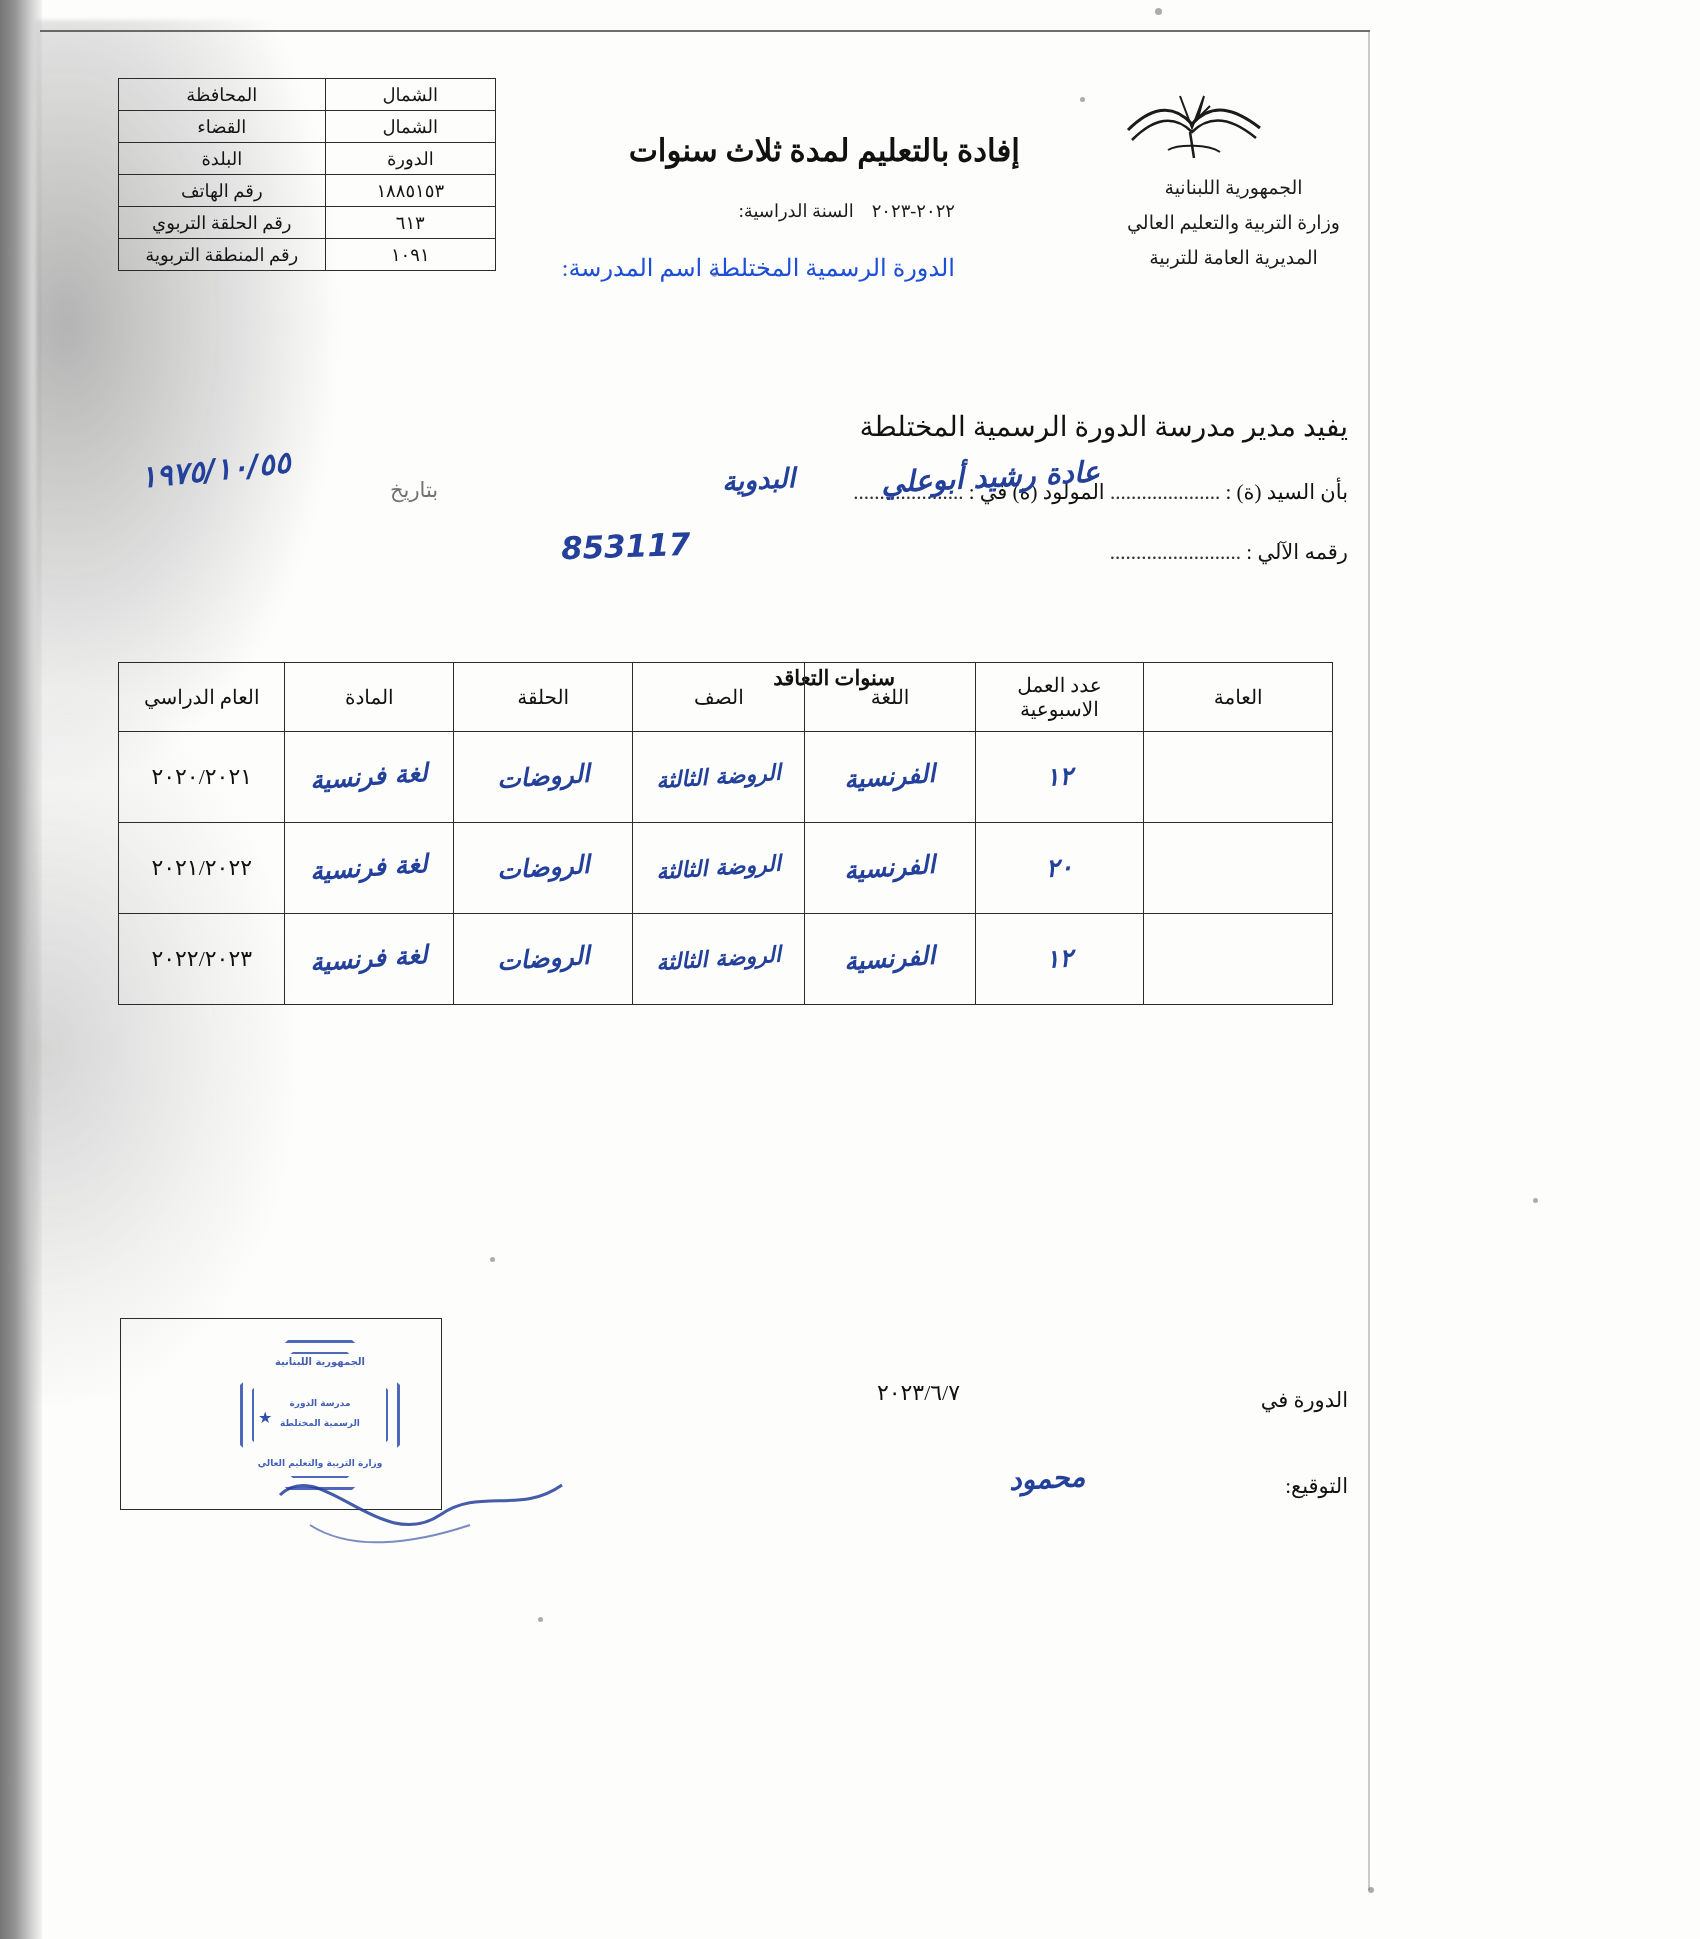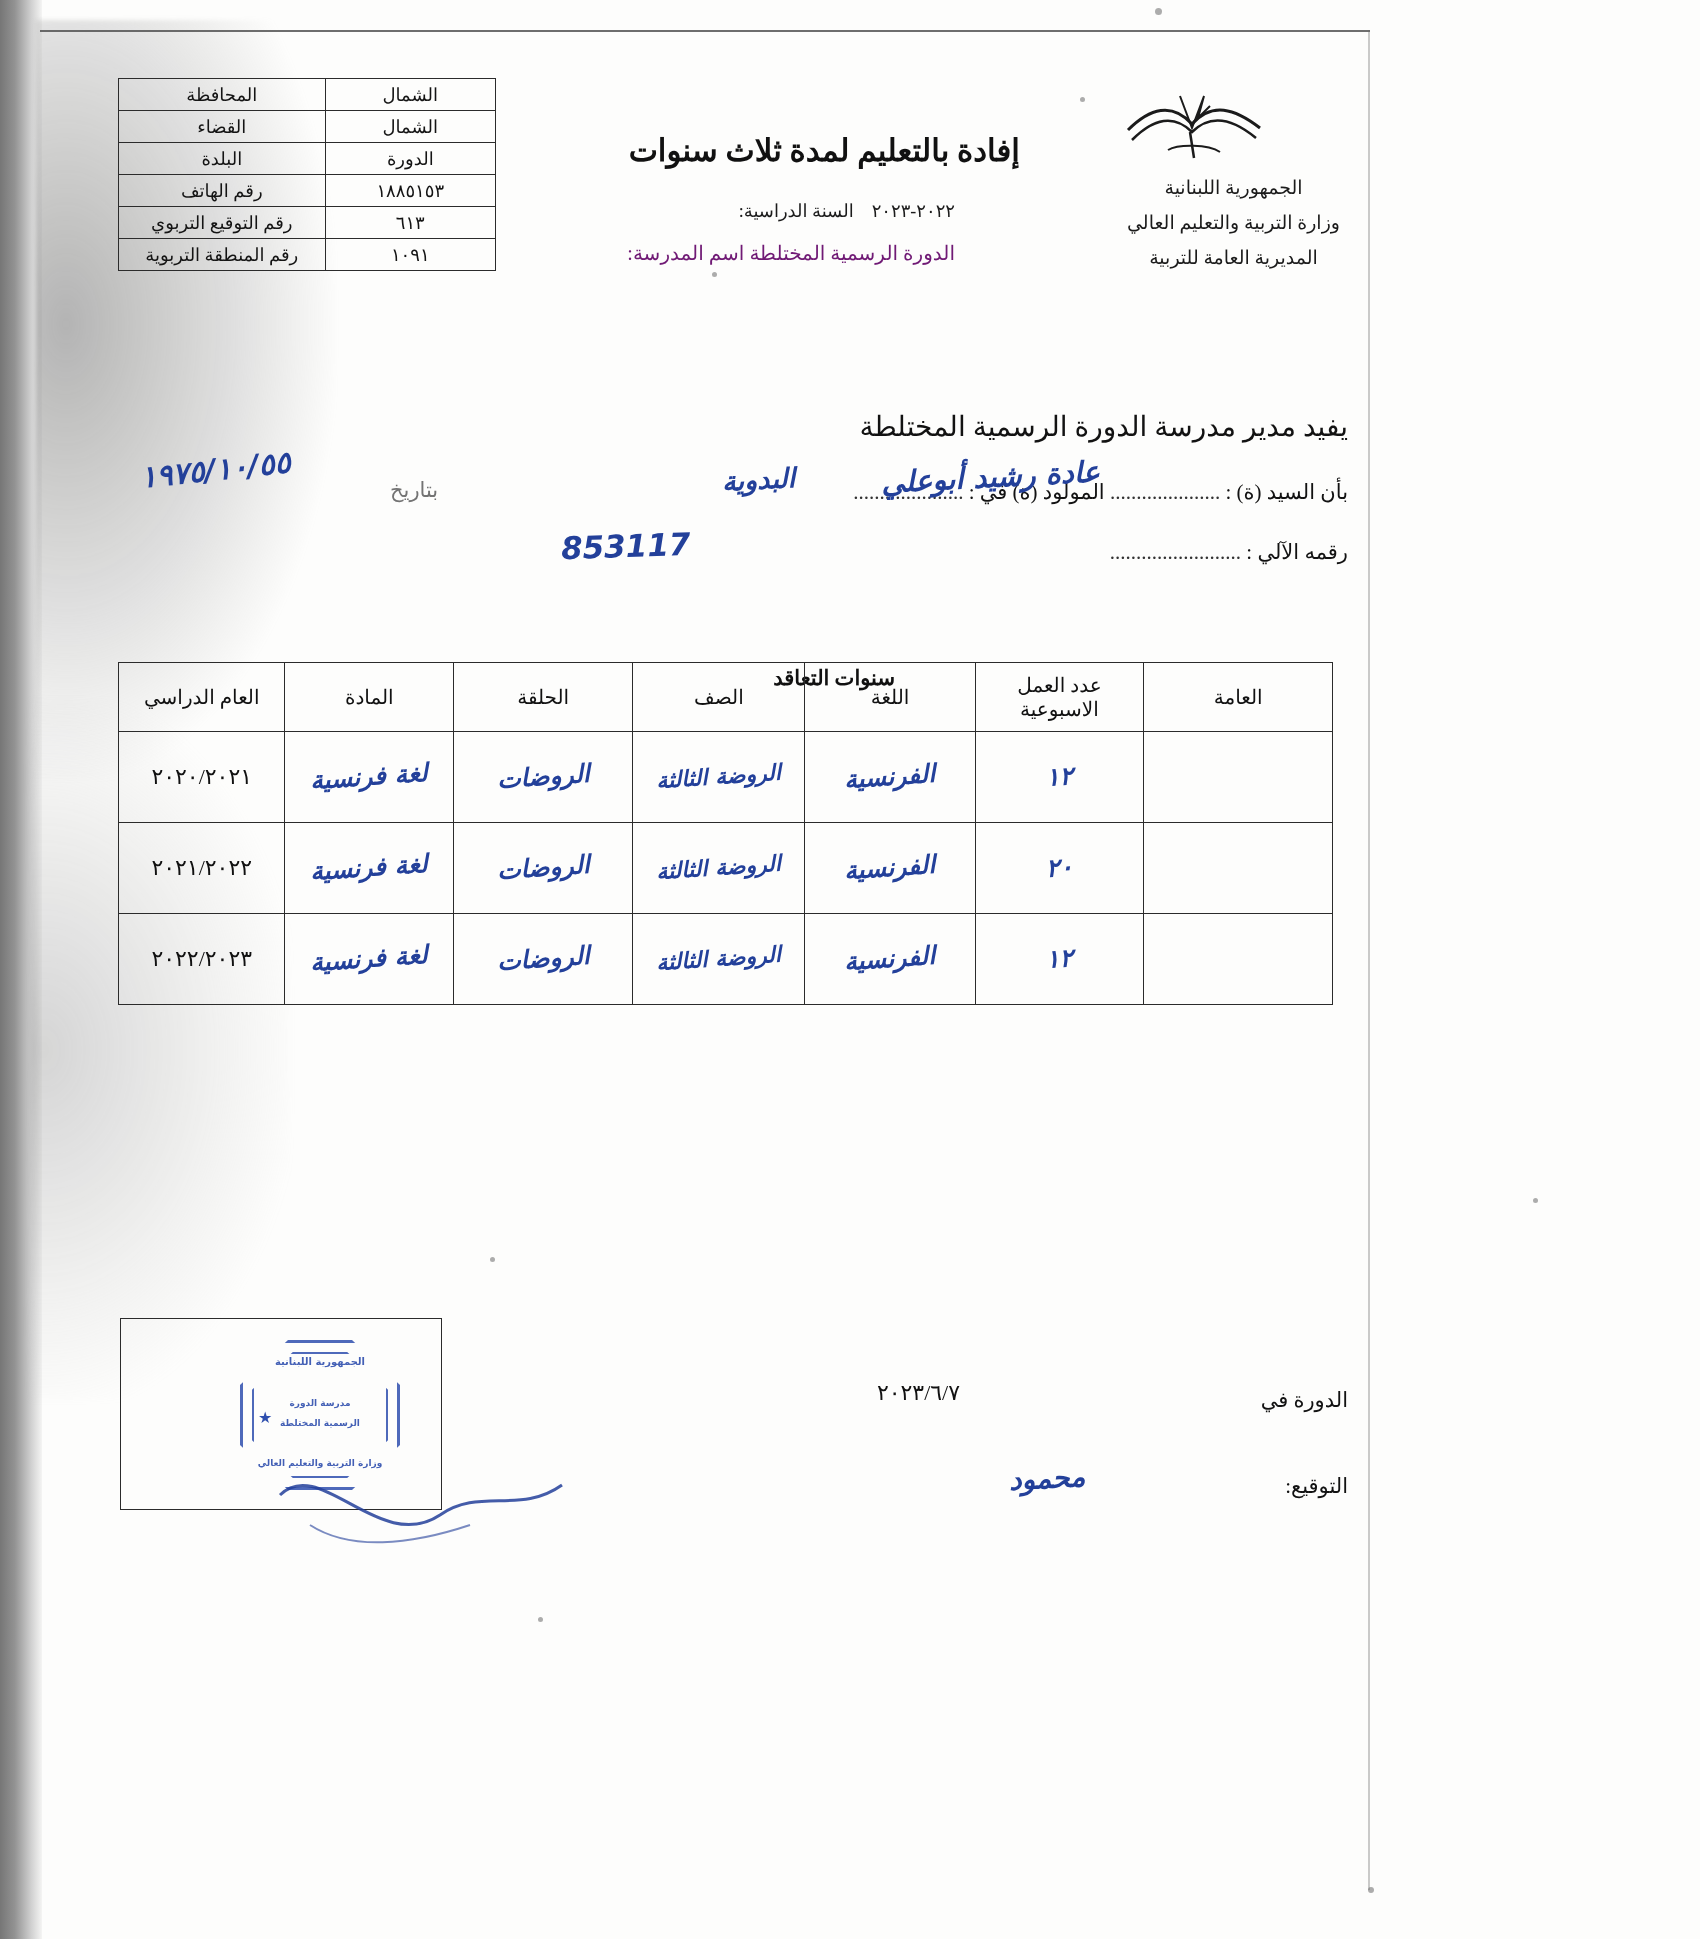--- a/index.html
+++ b/index.html
@@ -90,23 +90,23 @@
     position: absolute;
     right: 745px;
     top: 200px;
     font-size: 18px;
     color: #1b1b1b;
     white-space: nowrap;
   }
   .school-line {
     position: absolute;
     right: 745px;
-    top: 241px;
-    font-size: 20px;
-    color: #701a75;
+    top: 254px;
+    font-size: 24px;
+    color: #1d4ed8;
     white-space: nowrap;
   }
 
   
   .info-table {
     position: absolute;
     left: 118px;
     top: 78px;
     width: 378px;
     border-collapse: collapse;
@@ -413,21 +413,21 @@
     <tr>
       <td class="val">الدورة</td>
       <td class="lbl">البلدة</td>
     </tr>
     <tr>
       <td class="val">١٨٨٥١٥٣</td>
       <td class="lbl">رقم الهاتف</td>
     </tr>
     <tr>
       <td class="val">٦١٣</td>
-      <td class="lbl">رقم التوقيع التربوي</td>
+      <td class="lbl">رقم الحلقة التربوي</td>
     </tr>
     <tr>
       <td class="val">١٠٩١</td>
       <td class="lbl">رقم المنطقة التربوية</td>
     </tr>
   </tbody>
     </table>
 
   <div class="stmt-line1">
     <span>يفيد مدير مدرسة</span>

